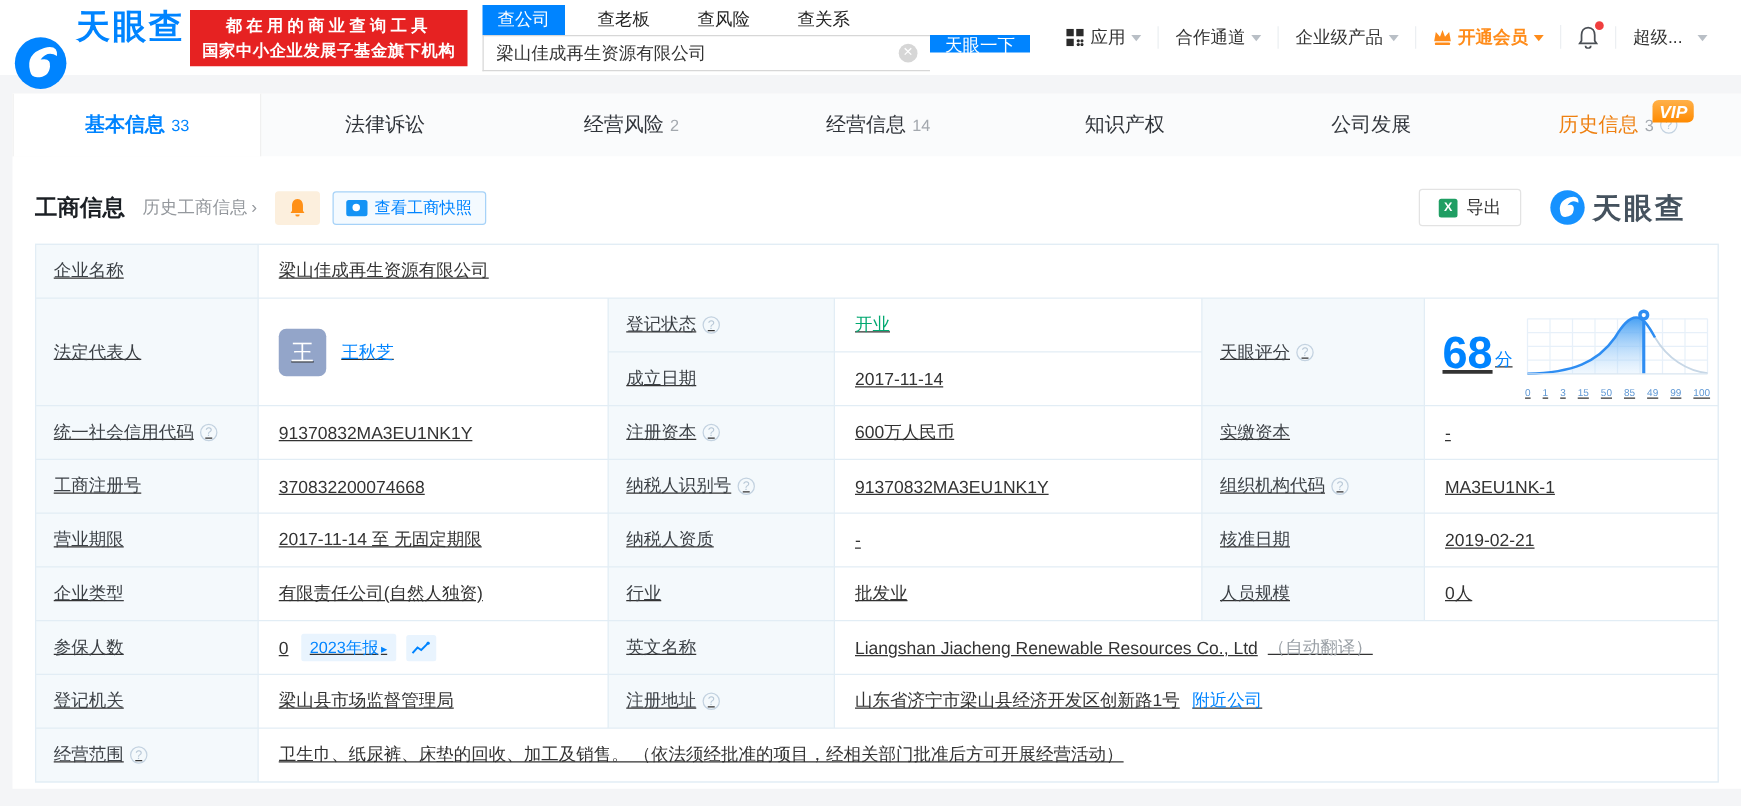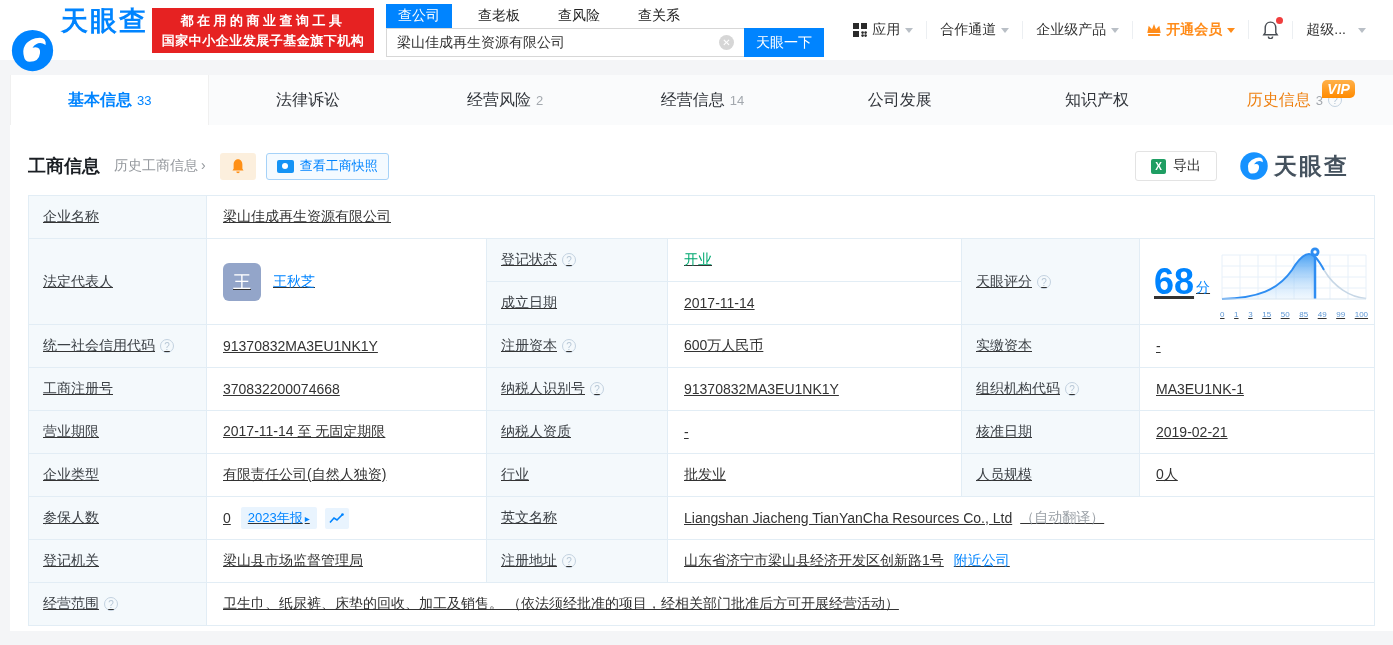--- a/index.html
+++ b/index.html
@@ -23,21 +23,21 @@
   .stab.active { background:#0084ff; color:#fff; }
   .stab + .stab { margin-left:14px; }
   .search-row { display:flex; }
   .input-wrap { position:relative; }
   .search-input { width:358px; height:29px; border:1px solid #d7d7d7; border-right:none;
     padding:0 32px 0 10px; font-size:14px; color:#333; outline:none;
     font-family:"Liberation Sans","DejaVu Sans",sans-serif; }
   .clear-ic { position:absolute; right:10px; top:7px; width:15px; height:15px; border-radius:50%;
     background:#d6d6d6; color:#fff; font-size:10px; line-height:15px; text-align:center; cursor:pointer; }
   .clear-ic::before { content:"✕"; }
-  .btn-search { width:80px; height:29px; background:#0084ff; color:#fff; border:none;
+  .btn-search { width:80px; height:14px; background:#0084ff; color:#fff; border:none;
     font-size:14px; cursor:pointer; font-family:inherit; }
 
   .top-nav { position:absolute; right:14px; top:20px; display:flex; align-items:center; font-size:14px; }
   .nav-item { display:flex; align-items:center; padding:0 13px; cursor:pointer; white-space:nowrap; }
   .nav-item + .nav-item { border-left:1px solid #eceff2; }
   .caret { width:0; height:0; border-left:4px solid transparent; border-right:4px solid transparent;
     border-top:5px solid #b9bfc6; margin-left:5px; margin-top:2px; }
   .vip-link { color:#ff8c1a; font-weight:bold; }
   .vip-link .caret { border-top-color:#ff8c1a; }
   .bell-wrap { position:relative; display:inline-flex; }
@@ -205,24 +205,24 @@
     </div>
     <div class="tab">
       <span>经营风险</span>
         <span class="cnt">2</span>
     </div>
     <div class="tab">
       <span>经营信息</span>
         <span class="cnt">14</span>
     </div>
     <div class="tab">
+      <span>知识产权</span>
+    </div>
+    <div class="tab">
       <span>公司发展</span>
-    </div>
-    <div class="tab">
-      <span>知识产权</span>
     </div>
     <div class="tab orange">
       <span class="vip-badge">VIP</span>
       <span>历史信息</span>
         <span class="cnt">3</span>
       <span class="q"></span>
     </div>
   </div>
 
   <div class="section-head">
@@ -367,21 +367,21 @@
       <span class="report-badge">2023年报</span>
       <span class="trend-btn">
         <svg width="15" height="11" viewBox="0 0 15 11">
           <polyline points="1,9.5 5,5 8,7 13.5,1.5" fill="none" stroke="#0084ff" stroke-width="1.6"></polyline>
           <circle cx="13.5" cy="1.5" r="1.3" fill="#0084ff"></circle>
         </svg>
       </span>
     </div>
     <div class="cell lbl" style="grid-column:3;grid-row:8">英文名称</div>
     <div class="cell" style="grid-column:4/7;grid-row:8">
-      <span>Liangshan Jiacheng TianYanCha Resources Co., Ltd</span>
+      <span>Liangshan Jiacheng Renewable Resources Co., Ltd</span>
       <span class="muted">（自动翻译）</span>
     </div>
 
     <div class="cell lbl" style="grid-column:1;grid-row:9">登记机关</div>
     <div class="cell" style="grid-column:2;grid-row:9">梁山县市场监督管理局</div>
     <div class="cell lbl" style="grid-column:3;grid-row:9">
       <span>注册地址</span>
         <span class="q"></span>
     </div>
     <div class="cell" style="grid-column:4/7;grid-row:9">

